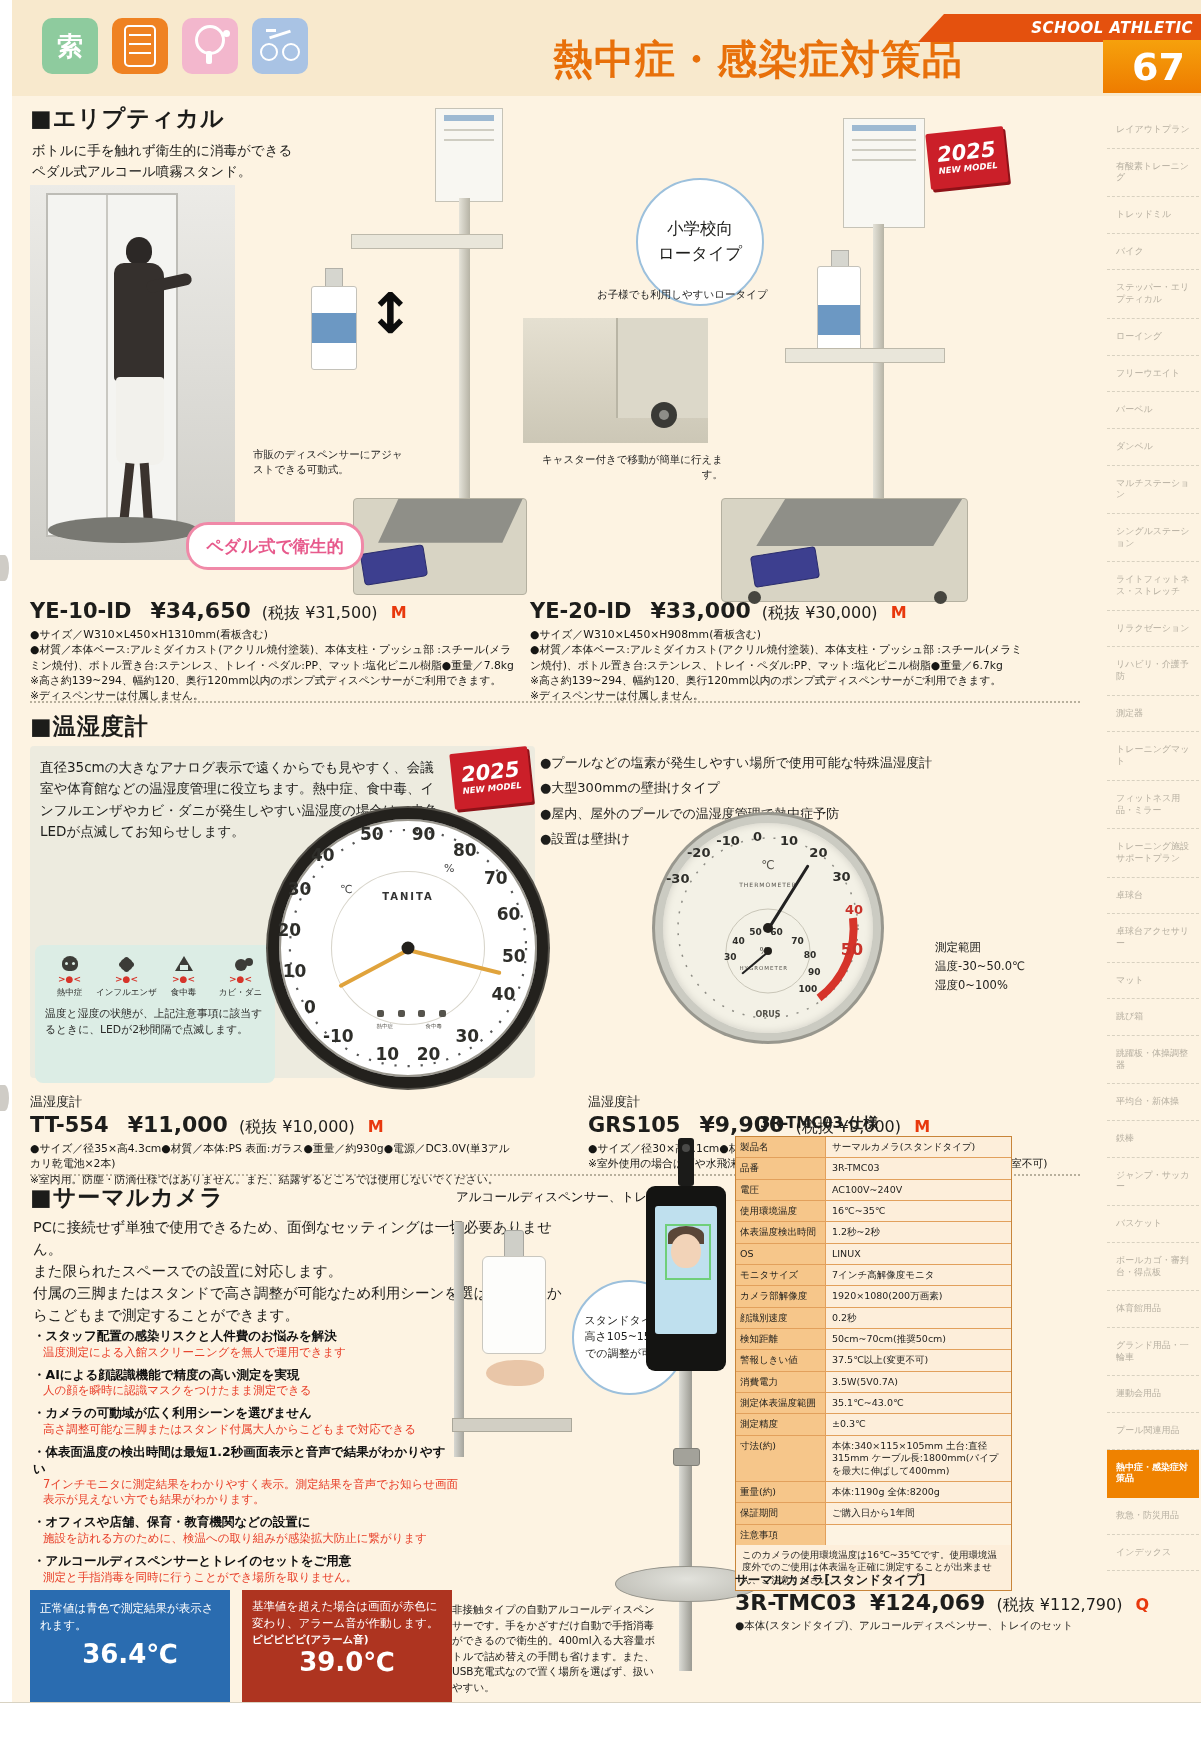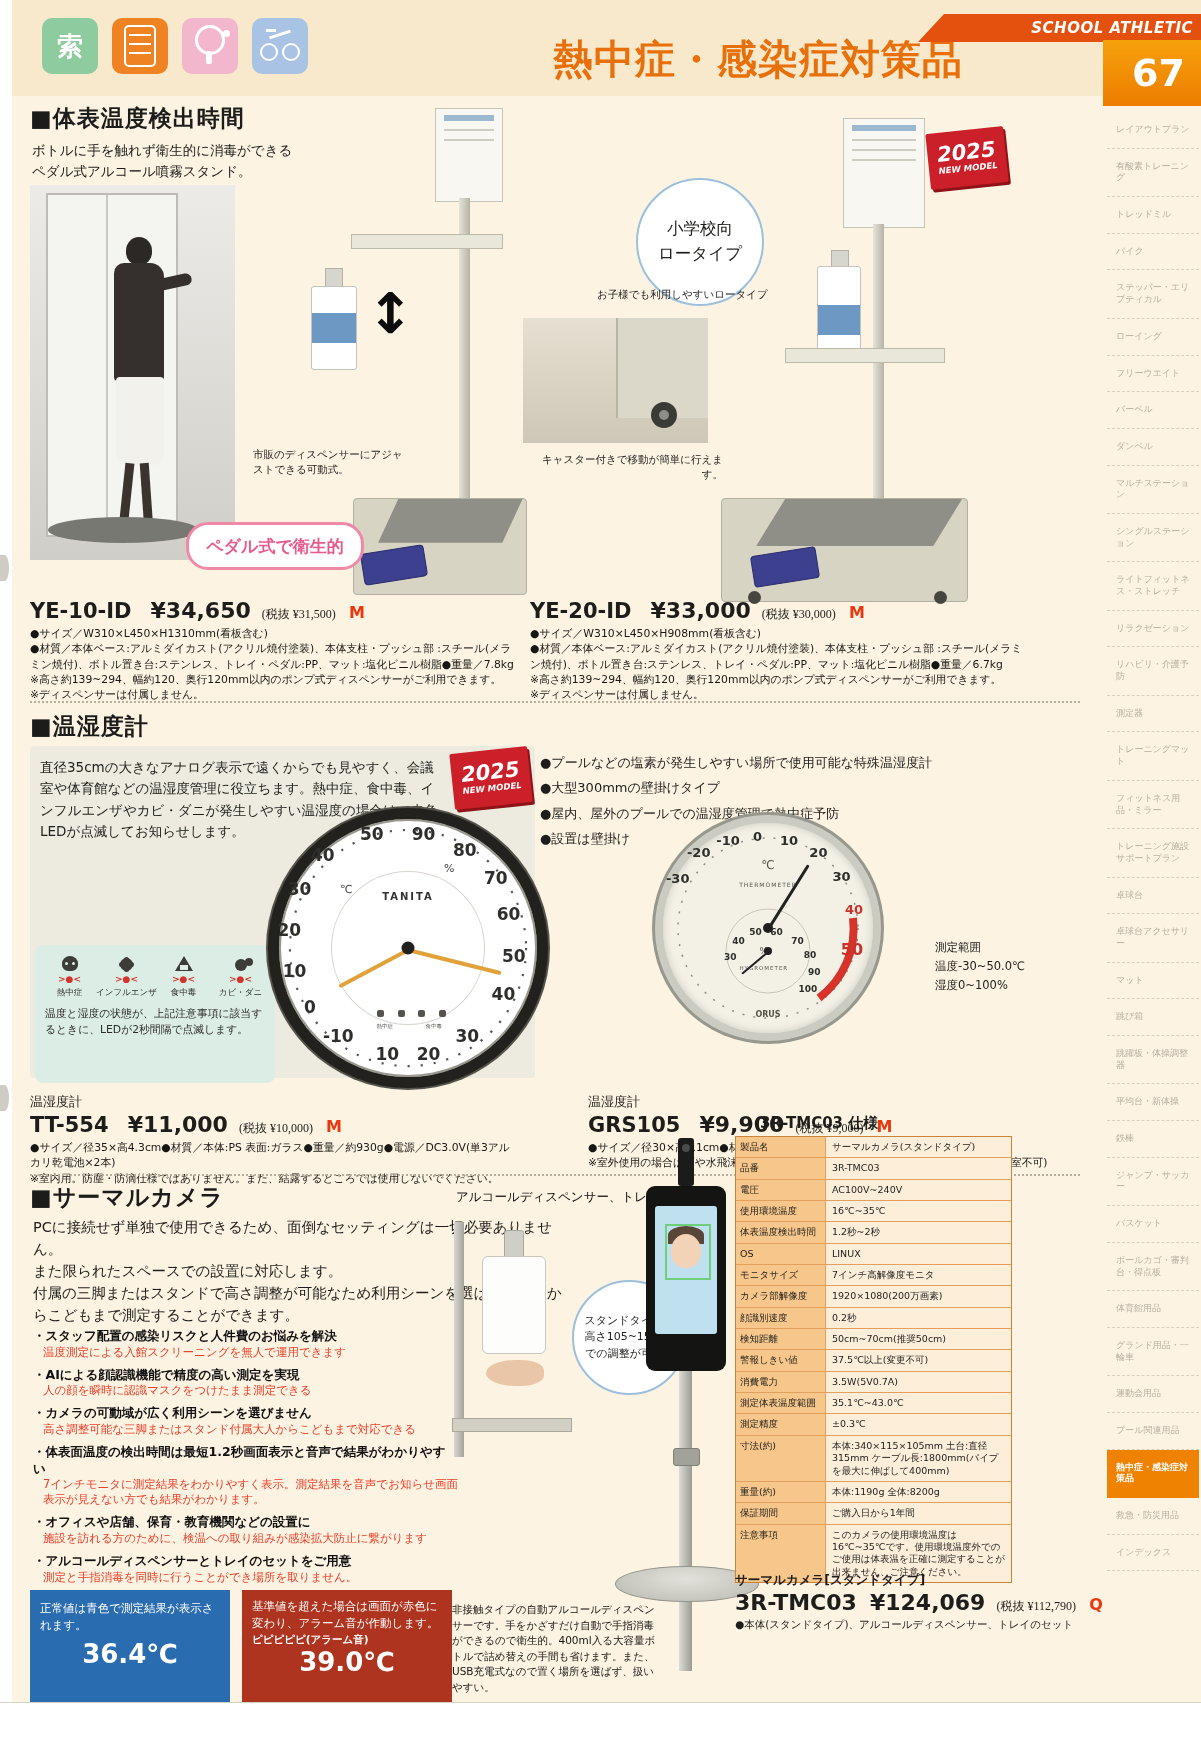--- a/index.html
+++ b/index.html
@@ -27,34 +27,34 @@
   .bike{width:40px;height:30px;position:relative;}
   .bike::before,.bike::after{content:"";position:absolute;bottom:0;width:14px;height:14px;border:2.5px solid #fff;border-radius:50%;}
   .bike::before{left:0;} .bike::after{right:0;}
   .bike i{position:absolute;left:9px;top:2px;width:22px;height:0;border-top:3px solid #fff;transform:rotate(-18deg);}
   .bike b{position:absolute;left:6px;top:-2px;width:10px;height:0;border-top:3px solid #fff;}
   .header-title{position:absolute;left:553px;top:32px;font-size:40px;font-weight:800;color:#e8700a;letter-spacing:1px;white-space:nowrap;}
   .ribbon{position:absolute;left:918px;top:14px;width:283px;height:28px;background:#e4510e;
     clip-path:polygon(26px 0,100% 0,100% 100%,0 100%);
     display:flex;align-items:center;justify-content:flex-end;padding-right:8px;box-sizing:border-box;
     color:#fff;font-weight:700;font-style:italic;font-size:15px;letter-spacing:.5px;}
-  .pageno{position:absolute;left:1103px;top:40px;width:98px;height:66px;background:linear-gradient(180deg,#f6a10c,#ee7c00);
+  .pageno{position:absolute;left:1103px;top:40px;width:98px;height:53px;background:linear-gradient(180deg,#f6a10c,#ee7c00);
     display:flex;align-items:center;justify-content:flex-end;padding-right:16px;box-sizing:border-box;
     color:#fff;font-size:38px;font-weight:800;padding-left:8px;}
   
   .sidebar{position:absolute;left:1107px;top:112px;width:92px;}
   .side-item{padding:12px 3px 12px 9px;font-size:9px;line-height:1.3;color:#b7b0a2;border-bottom:1px dashed #d8d1c0;}
   .side-item.active{background:#ef8200;color:#fff;font-weight:700;border-bottom-color:#ef8200;}
   
   .sec-head{position:absolute;font-size:23px;font-weight:800;color:#1c1c1a;letter-spacing:1px;}
   .divider{position:absolute;left:30px;width:1050px;border-top:2px dotted #b8b09d;}
   .price-line{white-space:nowrap;}
   .price-line .code{font-size:21px;font-weight:800;}
   .price-line .yen{font-size:22px;font-weight:800;margin-left:14px;}
-  .price-line .tax{font-size:12px;margin-left:6px;font-family:Liberation Serif, serif;}
+  .price-line .tax{font-size:16px;margin-left:6px;}
   .price-line .mark{font-size:16px;font-weight:800;color:#e8380d;margin-left:8px;}
   .specs{margin-top:3px;}
   .spec-line{font-size:10.8px;line-height:1.42;color:#161614;}
   .plabel{font-size:13px;margin-bottom:1px;}
   .badge{position:absolute;width:78px;height:56px;background:#cb1f29;transform:rotate(-6deg);
     display:flex;flex-direction:column;align-items:center;justify-content:center;color:#fff;
     box-shadow:2px 3px 0 #8e1218;border-radius:2px;}
   .badge .y{font-size:21px;font-weight:800;font-style:italic;line-height:1;}
   .badge .l{font-size:8.5px;font-weight:700;font-style:italic;line-height:1.4;}
   .circle-note{position:absolute;background:#fff;border:2px solid #9cc0dc;border-radius:50%;
@@ -151,21 +151,21 @@
   .hair{position:absolute;left:13px;top:20px;width:36px;height:18px;background:#5a4638;border-radius:50% 50% 0 0;}
   .scanbox{position:absolute;left:10px;top:18px;width:42px;height:52px;border:2px solid #6fcf7a;}
   .cam-pole{position:absolute;left:51px;top:233px;width:13px;height:300px;background:linear-gradient(90deg,#dcdcd6,#9b9a92);}
   .knob{position:absolute;left:45px;top:310px;width:25px;height:16px;background:#a3a29a;border-radius:3px;border:1px solid #807f77;}
   .cam-base{position:absolute;left:-13px;top:428px;width:142px;height:34px;background:radial-gradient(ellipse at 50% 35%,#e2e2dc,#b9b8b0);border-radius:50%;border:1px solid #93928a;}
   .disp-desc{position:absolute;left:452px;top:1602px;width:205px;font-size:10.5px;line-height:1.48;color:#161614;}
   .spec-title{position:absolute;left:760px;top:1114px;font-size:15px;font-weight:800;}
   .spec-table{position:absolute;left:735px;top:1136px;width:277px;border:1px solid #c8853a;box-sizing:border-box;}
   .srow{display:flex;border-bottom:1px solid #e2a express05c;}
   .srow{display:flex;border-bottom:1px solid #e2a05c;}
-  .srow:last-child{border-bottom:none;}
+  .srow:last-child{border-bottom:none;flex-direction:column;}
   .sl{width:90px;background:#f6c68a;padding:4px 4px;font-size:9.5px;line-height:1.3;box-sizing:border-box;border-right:1px solid #e2a05c;}
   .sv{flex:1;background:#fdeeda;padding:4px 6px;font-size:9.5px;line-height:1.3;box-sizing:border-box;}
   .tm-product{position:absolute;left:735px;top:1572px;width:345px;}
   .tm-product .plabel{font-size:12.5px;font-weight:700;}
   .tm-product .code{font-size:22px;}
   .tm-product .yen{font-size:22px;margin-left:8px;}
   .tm-product .note{font-size:10.5px;margin-top:3px;}
   .bottom-band{position:absolute;left:0;top:1702px;width:1201px;height:43px;background:#fff;border-top:1px solid #d8d2c2;}
   .prod-block{position:absolute;}
 </style>
@@ -233,21 +233,21 @@
     <div class="side-item">ボールカゴ・審判台・得点板</div>
     <div class="side-item">体育館用品</div>
     <div class="side-item">グランド用品・一輪車</div>
     <div class="side-item">運動会用品</div>
     <div class="side-item">プール関連用品</div>
     <div class="side-item active">熱中症・感染症対策品</div>
     <div class="side-item">救急・防災用品</div>
     <div class="side-item">インデックス</div>
   </div>
 
-<div class="sec-head" style="left:30px;top:103px;">■体表温度検出時間</div>
+<div class="sec-head" style="left:30px;top:103px;">■エリプティカル</div>
 <div style="position:absolute;left:32px;top:140px;font-size:13.5px;line-height:1.55;">
   <div>ボトルに手を触れず衛生的に消毒ができる</div>
   <div>ペダル式アルコール噴霧スタンド。</div>
 </div>
 
 <div class="photo-woman">
   <div class="door">
       <i></i>
     </div>
   <div class="person-head"></div>

